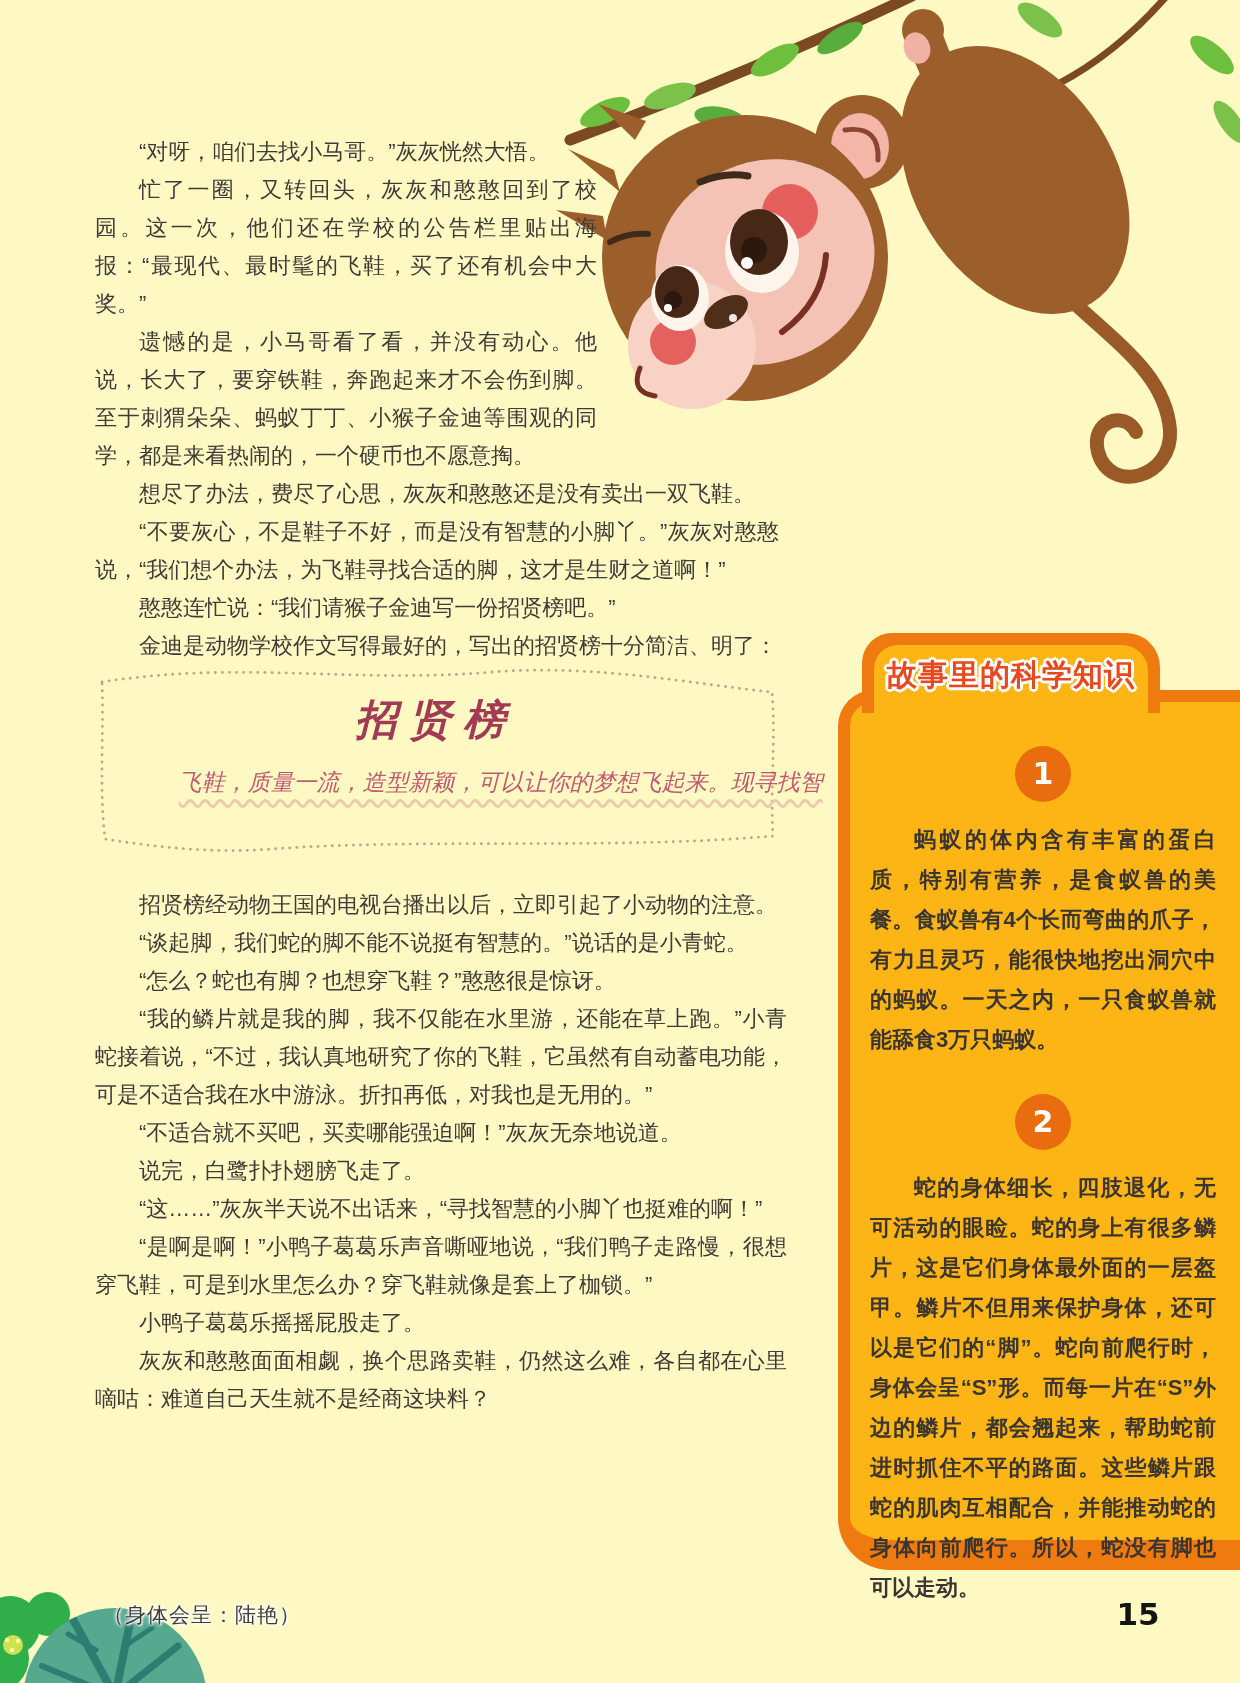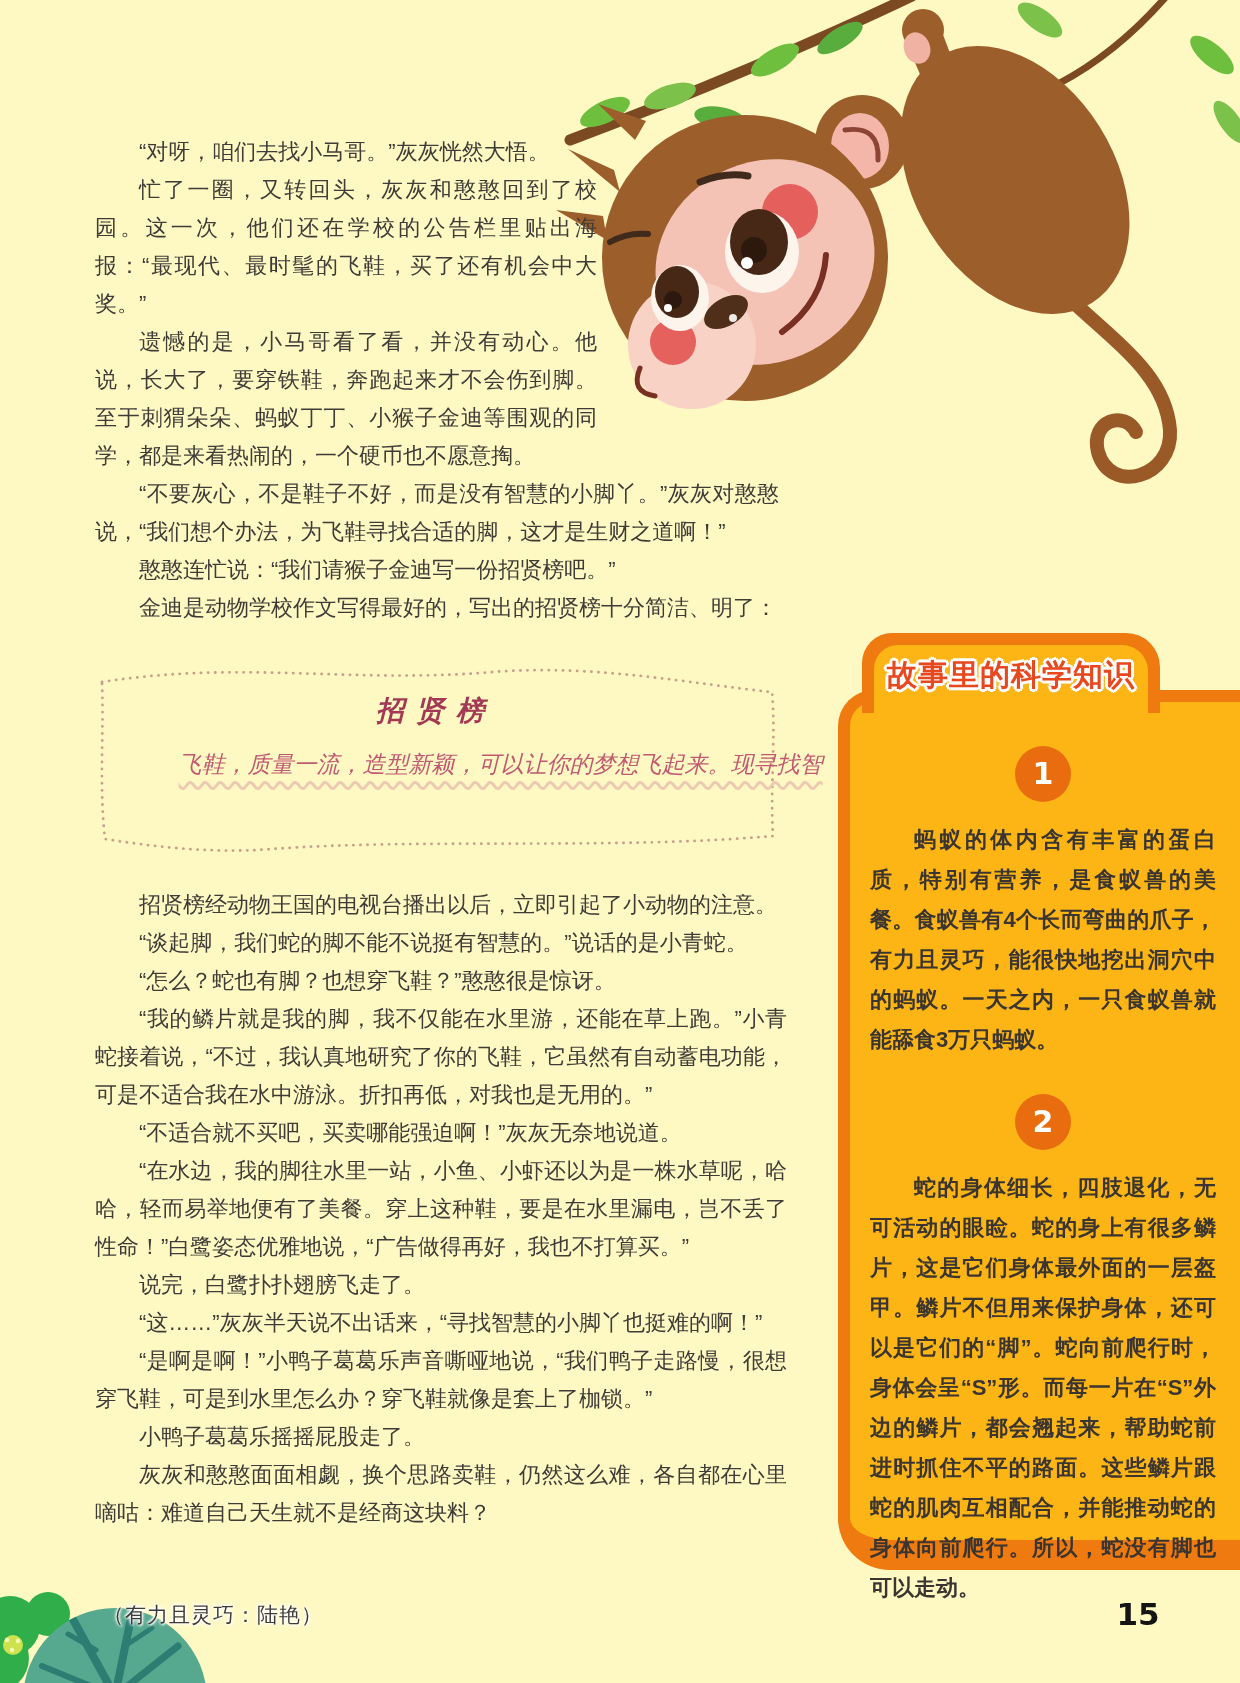--- a/index.html
+++ b/index.html
@@ -13,21 +13,21 @@
   .story p{margin:0;text-indent:2em;}
   #story-top{left:95px;top:133px;width:684px;}
   #story-bottom{left:95px;top:886px;width:692px;}
   .monkey-spacer{float:right;width:182px;height:302px;}
   
   .notice-box{position:absolute;left:92px;top:652px;width:688px;height:214px;}
   .notice-border{position:absolute;left:0;top:0;}
   .notice-title{
     position:relative;margin:40px 0 0 0;text-align:center;
     font-family:"Liberation Serif","DejaVu Serif",serif;font-style:italic;font-weight:bold;
-    font-size:28px;letter-spacing:12px;color:#a23a55;
+    font-size:42px;letter-spacing:12px;color:#a23a55;
   }
   .notice-body{position:relative;margin:14px 24px 0 36px;}
   .notice-line{
     font-family:"Liberation Serif","DejaVu Serif",serif;font-style:italic;
     font-size:23px;line-height:42px;color:#c05a73;white-space:nowrap;
   }
   .notice-line.l1{text-indent:2.2em;}
   .notice-line .u{
     text-decoration:underline;text-decoration-style:wavy;
     text-decoration-color:#edc9b2;text-decoration-thickness:2.5px;text-underline-offset:9px;
@@ -124,20 +124,21 @@
       <path d="M 242,332 Q 283,302 286,255" stroke="#7a2f23" stroke-width="6" fill="none" stroke-linecap="round"></path>
       <path d="M 100,368 Q 90,392 115,396" stroke="#7a2f23" stroke-width="5" fill="none" stroke-linecap="round"></path>
     </g>
   </svg>
 
   <div class="story" id="story-top">
     <div class="monkey-spacer"></div>
     <p>“对呀，咱们去找小马哥。”灰灰恍然大悟。</p>
     <p>忙了一圈，又转回头，灰灰和憨憨回到了校园。这一次，他们还在学校的公告栏里贴出海报：“最现代、最时髦的飞鞋，买了还有机会中大奖。”</p>
     <p>遗憾的是，小马哥看了看，并没有动心。他说，长大了，要穿铁鞋，奔跑起来才不会伤到脚。至于刺猬朵朵、蚂蚁丁丁、小猴子金迪等围观的同学，都是来看热闹的，一个硬币也不愿意掏。</p>
+    <p>想尽了办法，费尽了心思，灰灰和憨憨还是没有卖出一双飞鞋。</p>
     <p>“不要灰心，不是鞋子不好，而是没有智慧的小脚丫。”灰灰对憨憨说，“我们想个办法，为飞鞋寻找合适的脚，这才是生财之道啊！”</p>
     <p>憨憨连忙说：“我们请猴子金迪写一份招贤榜吧。”</p>
     <p>金迪是动物学校作文写得最好的，写出的招贤榜十分简洁、明了：</p>
   </div>
 
   <div class="notice-box">
     <svg class="notice-border" width="688" height="214" viewBox="0 0 688 214">
       <path d="M 10,30 C 150,8 260,32 400,20 C 505,12 600,32 680,40
                C 684,85 678,135 681,184
                C 520,198 330,186 180,197 C 118,202 58,194 13,187
@@ -148,21 +149,20 @@
       <div class="notice-line l1"><span class="u">飞鞋，质量一流，造型新颖，可以让你的梦想飞起来。现寻找智</span></div>
     </div>
   </div>
 
   <div class="story" id="story-bottom">
     <p>招贤榜经动物王国的电视台播出以后，立即引起了小动物的注意。</p>
     <p>“谈起脚，我们蛇的脚不能不说挺有智慧的。”说话的是小青蛇。</p>
     <p>“怎么？蛇也有脚？也想穿飞鞋？”憨憨很是惊讶。</p>
     <p>“我的鳞片就是我的脚，我不仅能在水里游，还能在草上跑。”小青蛇接着说，“不过，我认真地研究了你的飞鞋，它虽然有自动蓄电功能，可是不适合我在水中游泳。折扣再低，对我也是无用的。”</p>
     <p>“不适合就不买吧，买卖哪能强迫啊！”灰灰无奈地说道。</p>
-    <p>“在水边，我的脚往水里一站，小鱼、小虾还以为是一株水草呢，哈哈，轻而易举地便有了美餐。穿上这种鞋，要是在水里漏电，岂不丢了性命！”白鹭姿态优雅地说，“广告做得再好，我也不打算买。”</p>
     <p>说完，白鹭扑扑翅膀飞走了。</p>
     <p>“这……”灰灰半天说不出话来，“寻找智慧的小脚丫也挺难的啊！”</p>
     <p>“是啊是啊！”小鸭子葛葛乐声音嘶哑地说，“我们鸭子走路慢，很想穿飞鞋，可是到水里怎么办？穿飞鞋就像是套上了枷锁。”</p>
     <p>小鸭子葛葛乐摇摇屁股走了。</p>
     <p>灰灰和憨憨面面相觑，换个思路卖鞋，仍然这么难，各自都在心里嘀咕：难道自己天生就不是经商这块料？</p>
   </div>
 
   <div class="sci-main"></div>
   <div class="sci-tab"></div>
   <div class="sci-tab-inner"></div>
@@ -197,16 +197,16 @@
         <path d="M 115,108 L 70,26" stroke="#2c7d72" stroke-width="8" stroke-linecap="round"></path>
         <path d="M 115,108 L 133,20" stroke="#2c7d72" stroke-width="8" stroke-linecap="round"></path>
         <path d="M 115,108 L 178,58" stroke="#2c7d72" stroke-width="7" stroke-linecap="round"></path>
         <path d="M 96,62 L 68,46" stroke="#2c7d72" stroke-width="5" stroke-linecap="round"></path>
         <path d="M 125,58 L 152,40" stroke="#2c7d72" stroke-width="5" stroke-linecap="round"></path>
         <path d="M 115,108 L 42,78" stroke="#2c7d72" stroke-width="6" stroke-linecap="round"></path>
       </g>
     </g>
   </svg>
 
-  <div class="editor-credit">（有力且灵巧：陆艳）</div>
+  <div class="editor-credit">（身体会呈：陆艳）</div>
   <div class="page-number">15</div>
 
 </div>
 
 </body></html>

